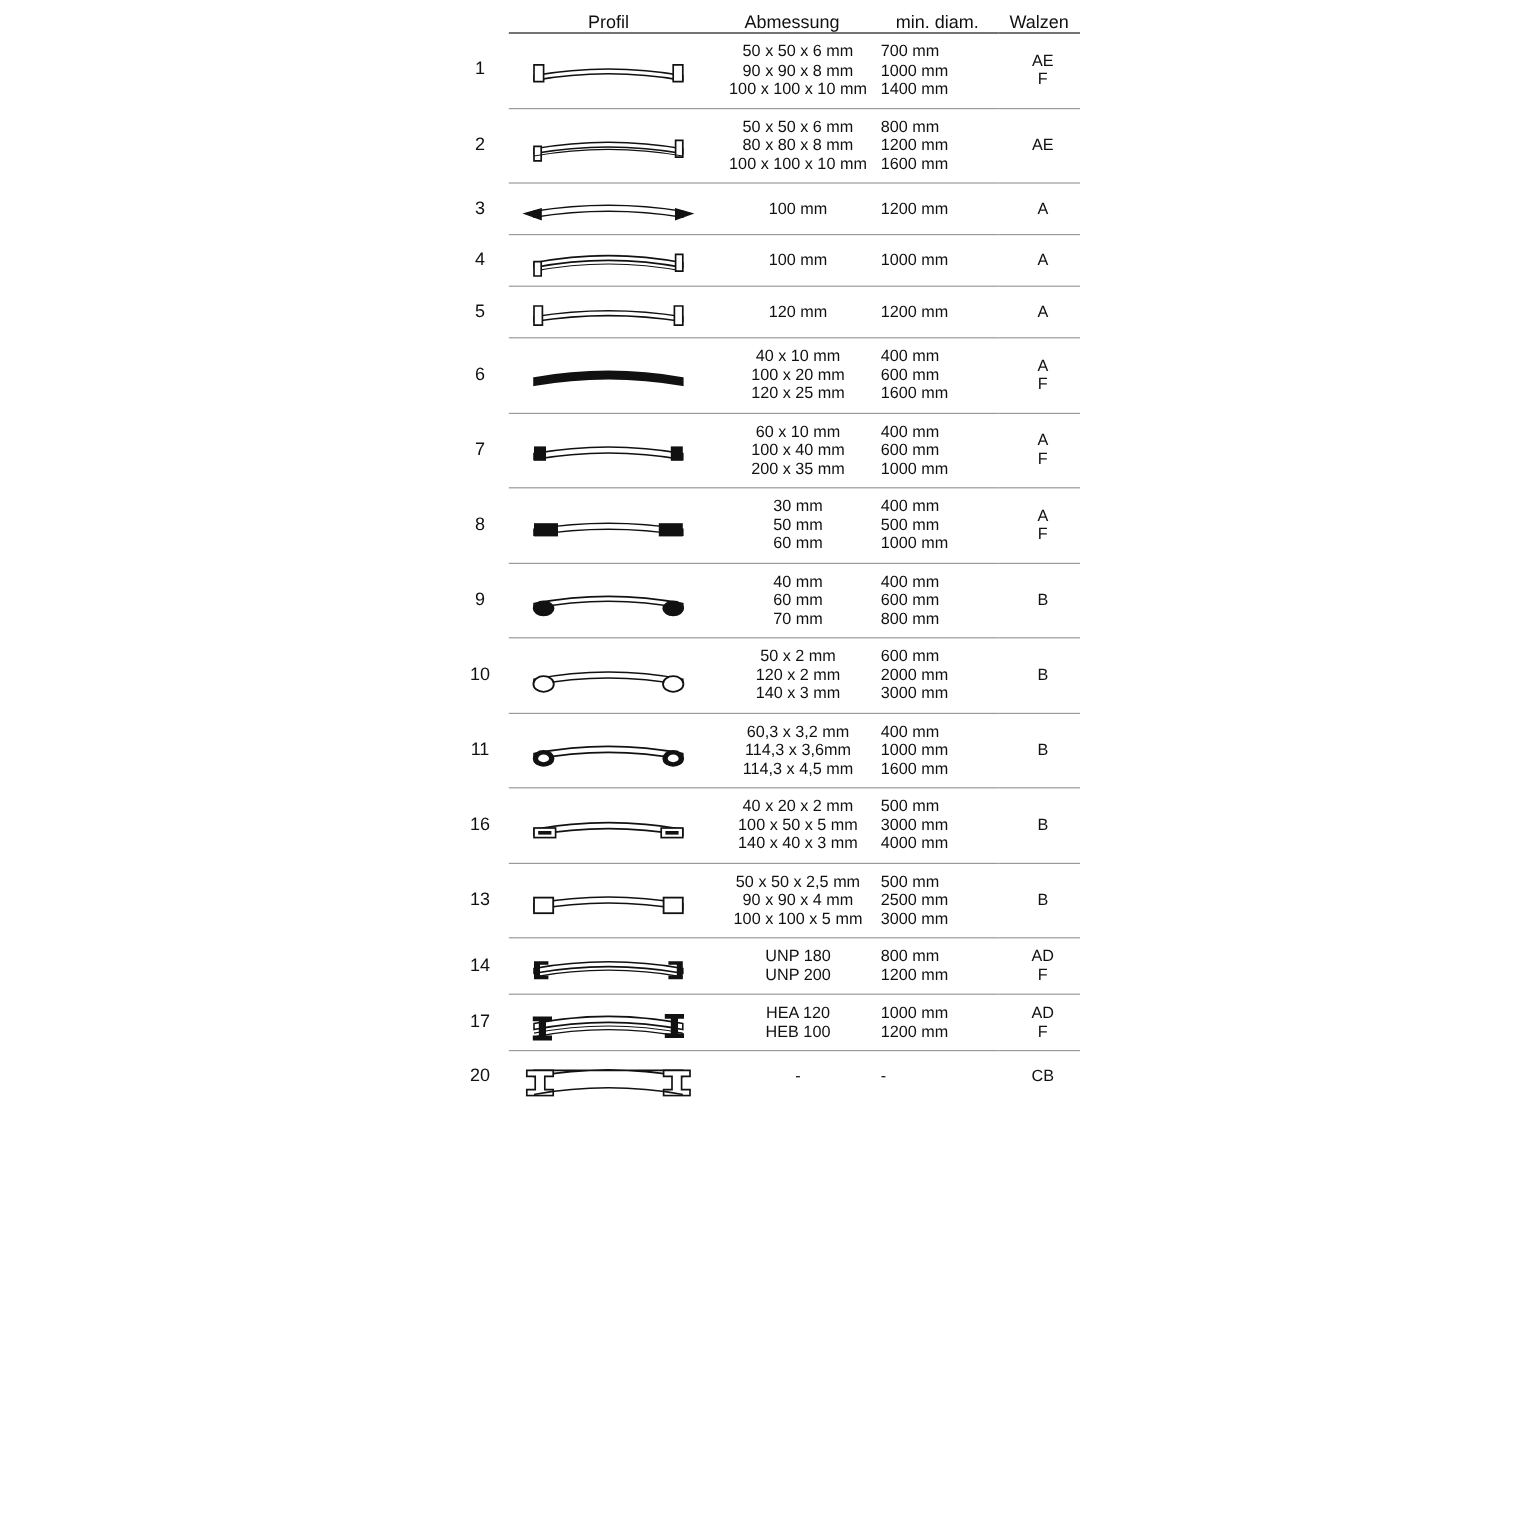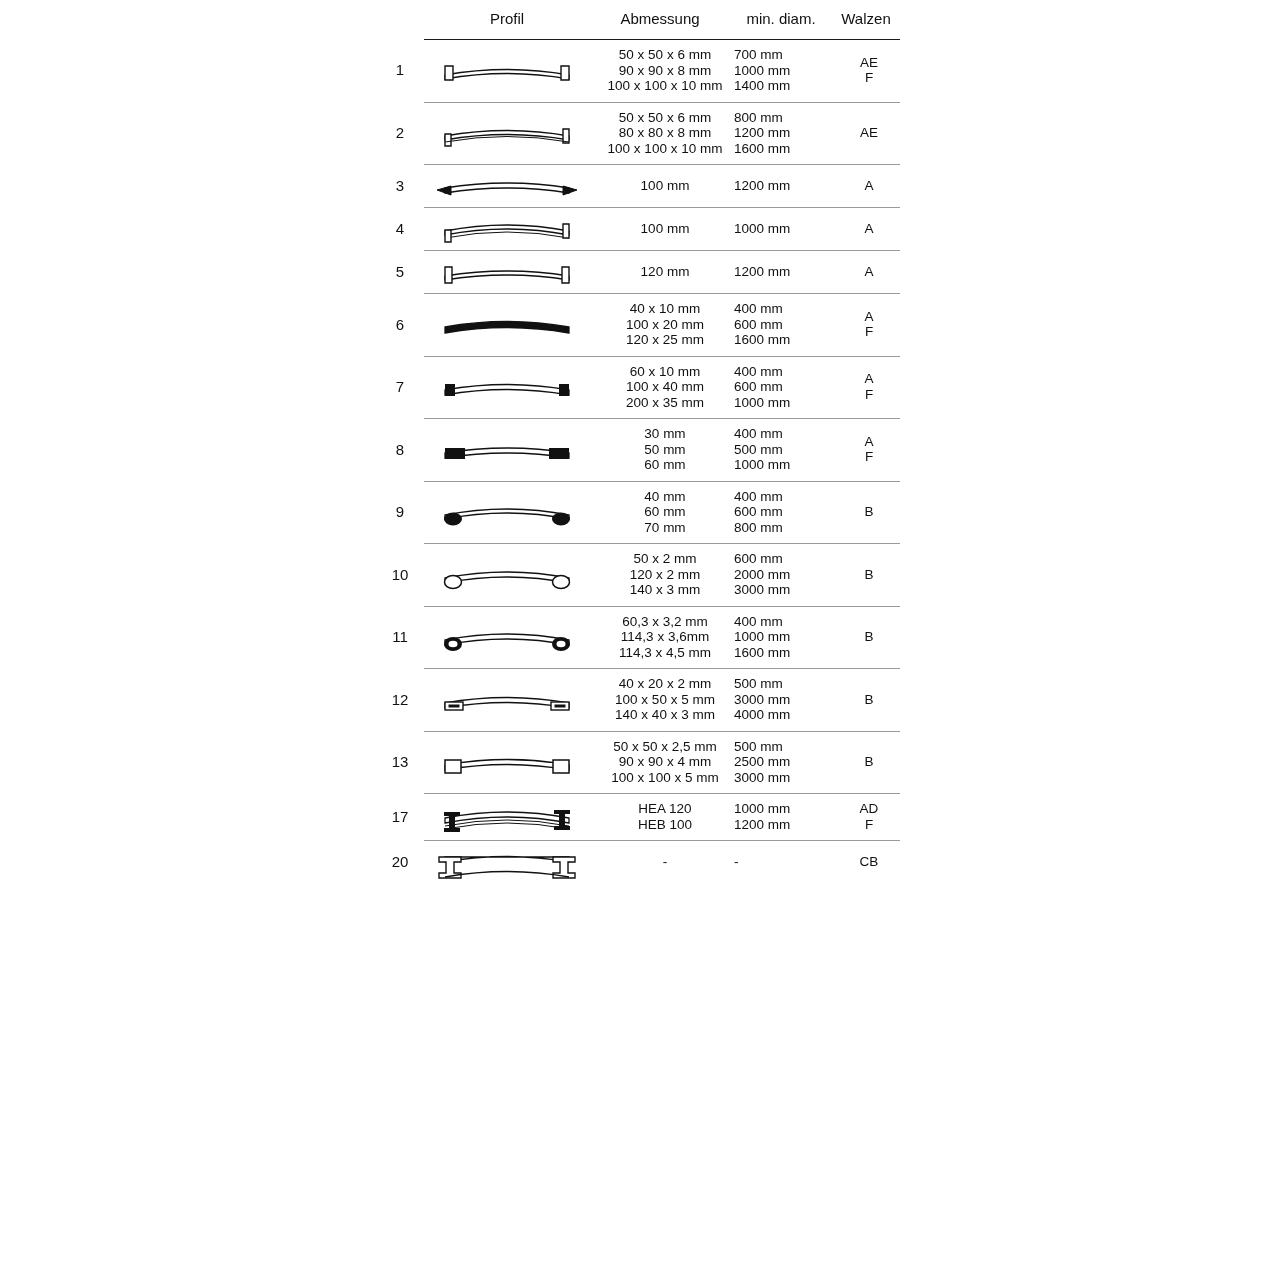--- a/index.html
+++ b/index.html
@@ -29,21 +29,21 @@
   }
   table.profile-table col.c-num   { width: 48px; }
   table.profile-table col.c-prof  { width: 166px; }
   table.profile-table col.c-abm   { width: 140px; }
   table.profile-table col.c-dia   { width: 102px; }
   table.profile-table col.c-wal   { width: 68px; }
 
   thead th {
     font-weight: normal;
     font-size: 15px;
-    padding: 10px 0 12px 0;
+    padding: 10px 0 0 0;
     border-bottom: 1.6px solid #1a1a1a;
     text-align: center;
     vertical-align: middle;
   }
   thead th.h-num { border-bottom: none; }
 
   tbody td {
     border-bottom: 1.1px solid #9a9a9a;
     font-size: 13.5px;
     line-height: 15.5px;
@@ -304,21 +304,21 @@
           </td>
           <td class="abm">60,3 x 3,2 mm
 114,3 x 3,6mm
 114,3 x 4,5 mm</td>
           <td class="dia">400 mm
 1000 mm
 1600 mm</td>
           <td class="wal">B</td>
         </tr>
         <tr>
-          <td class="num">12</td>
+          <td class="num">16</td>
           <td class="prof">
             <span class="svgwrap">
               <svg viewBox="0 0 152 34" width="152" height="34" xmlns="http://www.w3.org/2000/svg">
                 <path d="M 14 20 Q 76 9 138 20 L 138 25 Q 76 14 14 25 Z" fill="#fff" stroke="#111" stroke-width="1.3"></path>
                 <rect x="14" y="19" width="18" height="8" fill="#fff" stroke="#111" stroke-width="1.4"></rect>
                 <rect x="17.5" y="21.5" width="11" height="3" fill="#111"></rect>
                 <rect x="120" y="19" width="18" height="8" fill="#fff" stroke="#111" stroke-width="1.4"></rect>
                 <rect x="123.5" y="21.5" width="11" height="3" fill="#111"></rect>
               </svg>
             </span>
@@ -344,20 +344,39 @@
           </td>
           <td class="abm">50 x 50 x 2,5 mm
 90 x 90 x 4 mm
 100 x 100 x 5 mm</td>
           <td class="dia">500 mm
 2500 mm
 3000 mm</td>
           <td class="wal">B</td>
         </tr>
         <tr>
+          <td class="num">14</td>
+          <td class="prof">
+            <span class="svgwrap">
+              <svg viewBox="0 0 152 34" width="152" height="34" xmlns="http://www.w3.org/2000/svg">
+                <path d="M 14 19 Q 76 8 138 19 L 138 23 Q 76 12 14 23 Z" fill="#fff" stroke="#111" stroke-width="1.3"></path>
+                <path d="M 14 26 Q 76 15 138 26" fill="none" stroke="#111" stroke-width="1"></path>
+                <path d="M 14 13 L 26 13 L 26 16 L 19 16 L 19 25 L 26 25 L 26 28 L 14 28 Z" fill="#111"></path>
+                <path d="M 138 13 L 126 13 L 126 16 L 133 16 L 133 25 L 126 25 L 126 28 L 138 28 Z" fill="#111"></path>
+              </svg>
+            </span>
+          </td>
+          <td class="abm">UNP 180
+UNP 200</td>
+          <td class="dia">800 mm
+1200 mm</td>
+          <td class="wal">AD
+F</td>
+        </tr>
+        <tr>
           <td class="num">17</td>
           <td class="prof">
             <span class="svgwrap">
               <svg viewBox="0 0 152 34" width="152" height="34" xmlns="http://www.w3.org/2000/svg">
                 <path d="M 14 18 Q 76 6 138 18 L 138 23 Q 76 11 14 23 Z" fill="#fff" stroke="#111" stroke-width="1.3"></path>
                 <path d="M 14 26 Q 76 14 138 26" fill="none" stroke="#111" stroke-width="1"></path>
                 <path d="M 14 29 Q 76 17 138 29" fill="none" stroke="#111" stroke-width="1"></path>
                 <path d="M 13 12 L 29 12 L 29 16 L 24 16 L 24 28 L 29 28 L 29 32 L 13 32 L 13 28 L 18 28 L 18 16 L 13 16 Z" fill="#111"></path>
                 <path d="M 123 10 L 139 10 L 139 14 L 134 14 L 134 26 L 139 26 L 139 30 L 123 30 L 123 26 L 128 26 L 128 14 L 123 14 Z" fill="#111"></path>
               </svg>

